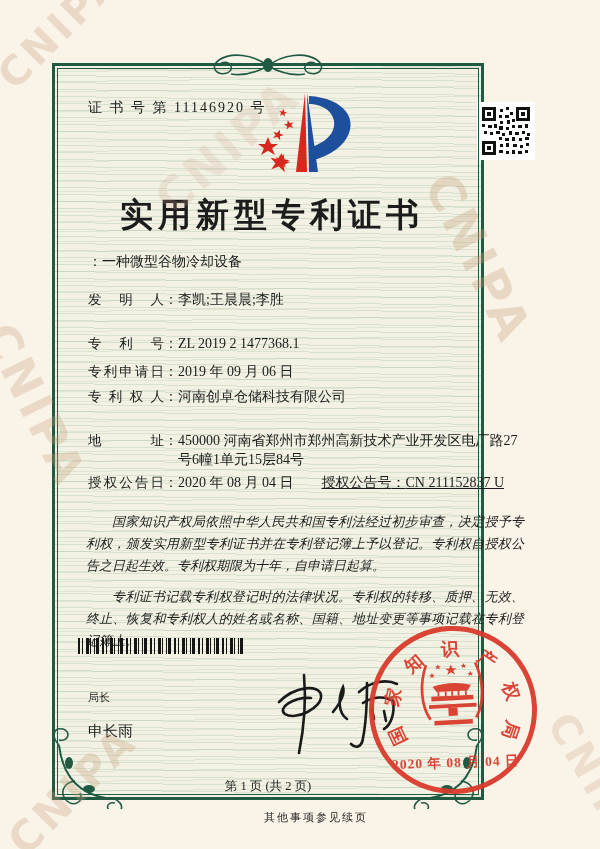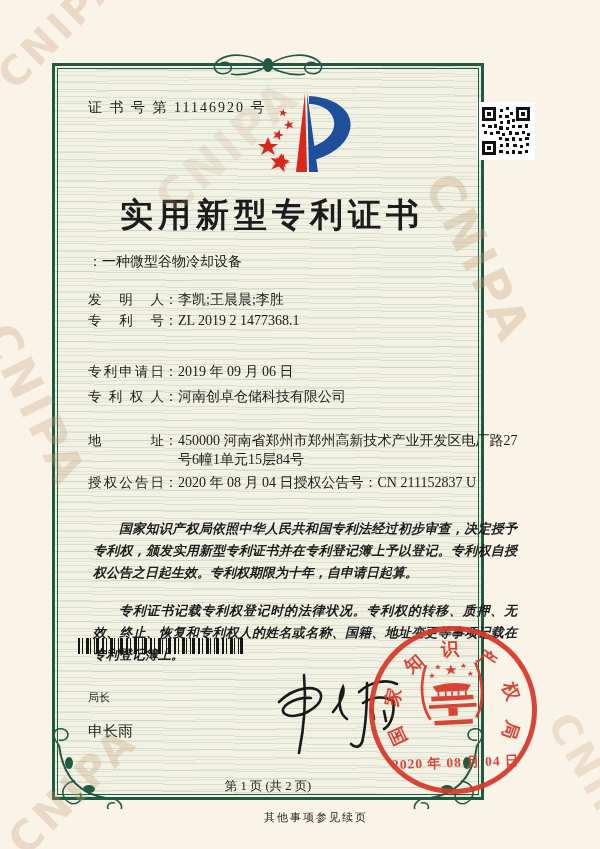--- a/index.html
+++ b/index.html
@@ -58,30 +58,30 @@
   }
 
   
   .frow{position:absolute;left:33px;width:440px;display:flex;font-size:14px;line-height:19px;}
   .flabel{
     display:inline-block;width:76px;flex:0 0 76px;
     text-align:justify;text-align-last:justify;font-size:13.5px;
   }
   .fcolon{flex:0 0 12px;}
   .fvalue{flex:1;}
-  .r1{top:186px}.r2{top:224px}.r3{top:245px}.r4{top:296px}.r5{top:321px}.r6{top:365px}.r7{top:407px}
-  .pair2{display:flex;margin-left:0;}
+  .r1{top:186px}.r2{top:224px}.r3{top:268px}.r4{top:296px}.r5{top:321px}.r6{top:365px}.r7{top:407px}
+  .pair2{display:flex;margin-left:28px;text-decoration:underline;}
 
   
   .legal{
     position:absolute;left:22px;top:436px;width:456px;
     font-size:13px;line-height:22px;text-align:justify;
     font-style:italic;
   }
-  .legal p{margin:16px;text-indent:2em;font-weight:bold;}
+  .legal p{margin:9px;text-indent:2em;}
 
   
   .barcode{
     position:absolute;left:23px;top:572px;width:166px;height:16px;
     background:repeating-linear-gradient(90deg,
       #151515 0 2px, transparent 2px 4px,
       #151515 4px 5px, transparent 5px 8px,
       #151515 8px 11px, transparent 11px 12px,
       #151515 12px 13px, transparent 13px 16px,
       #151515 16px 17px, transparent 17px 18px,

